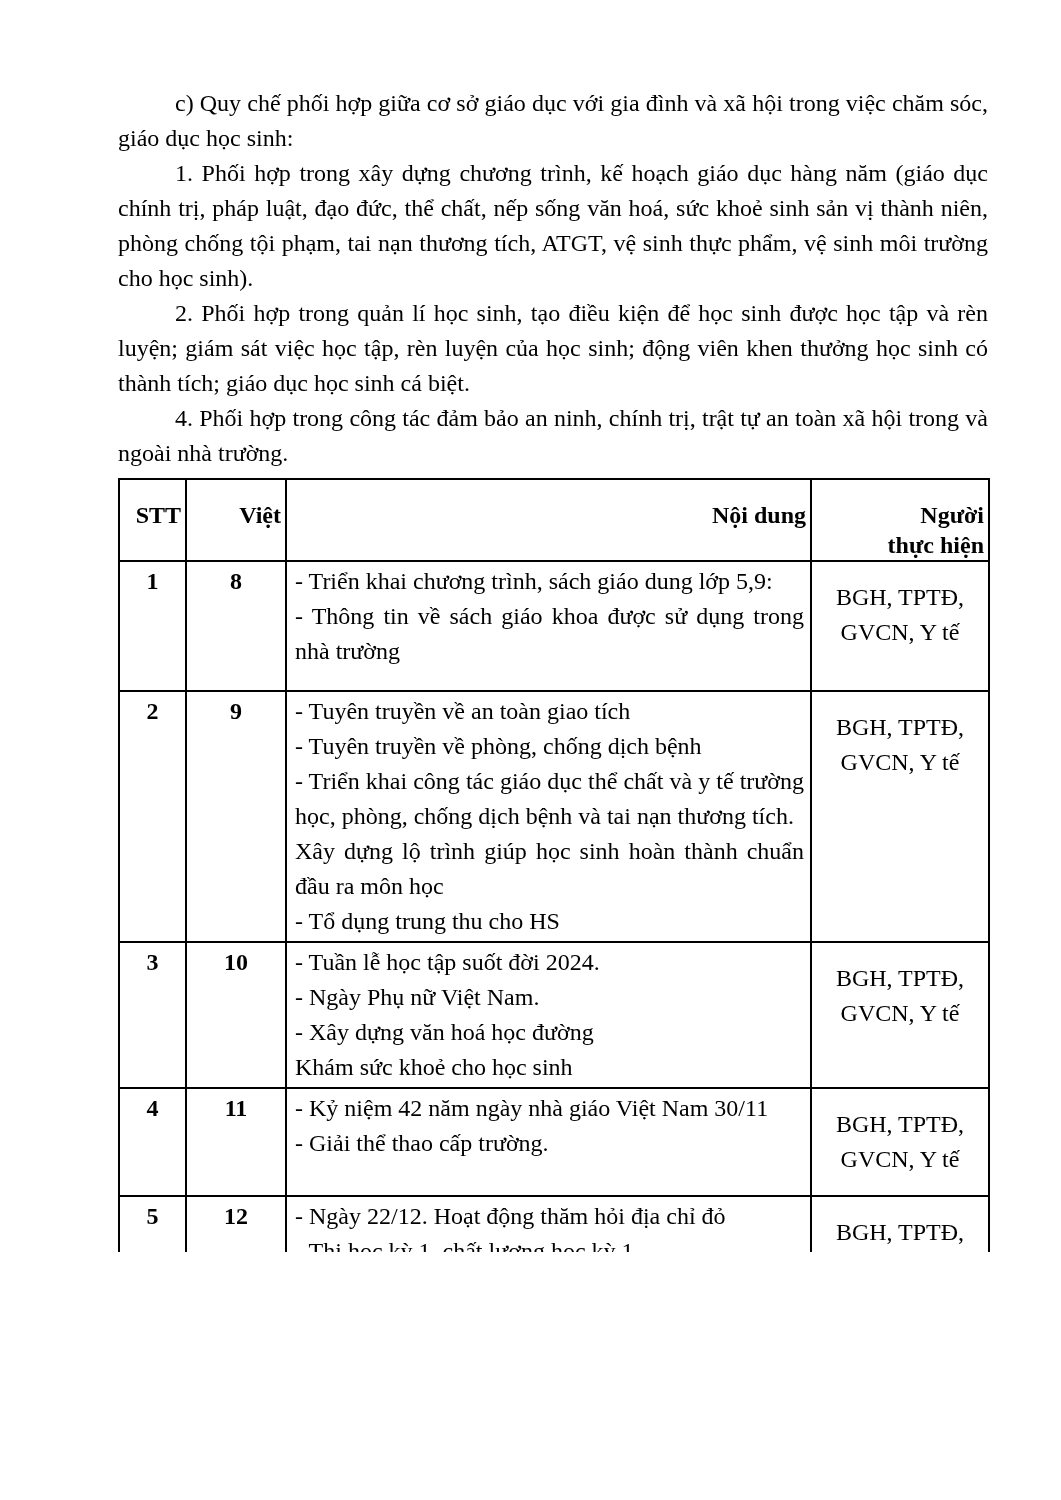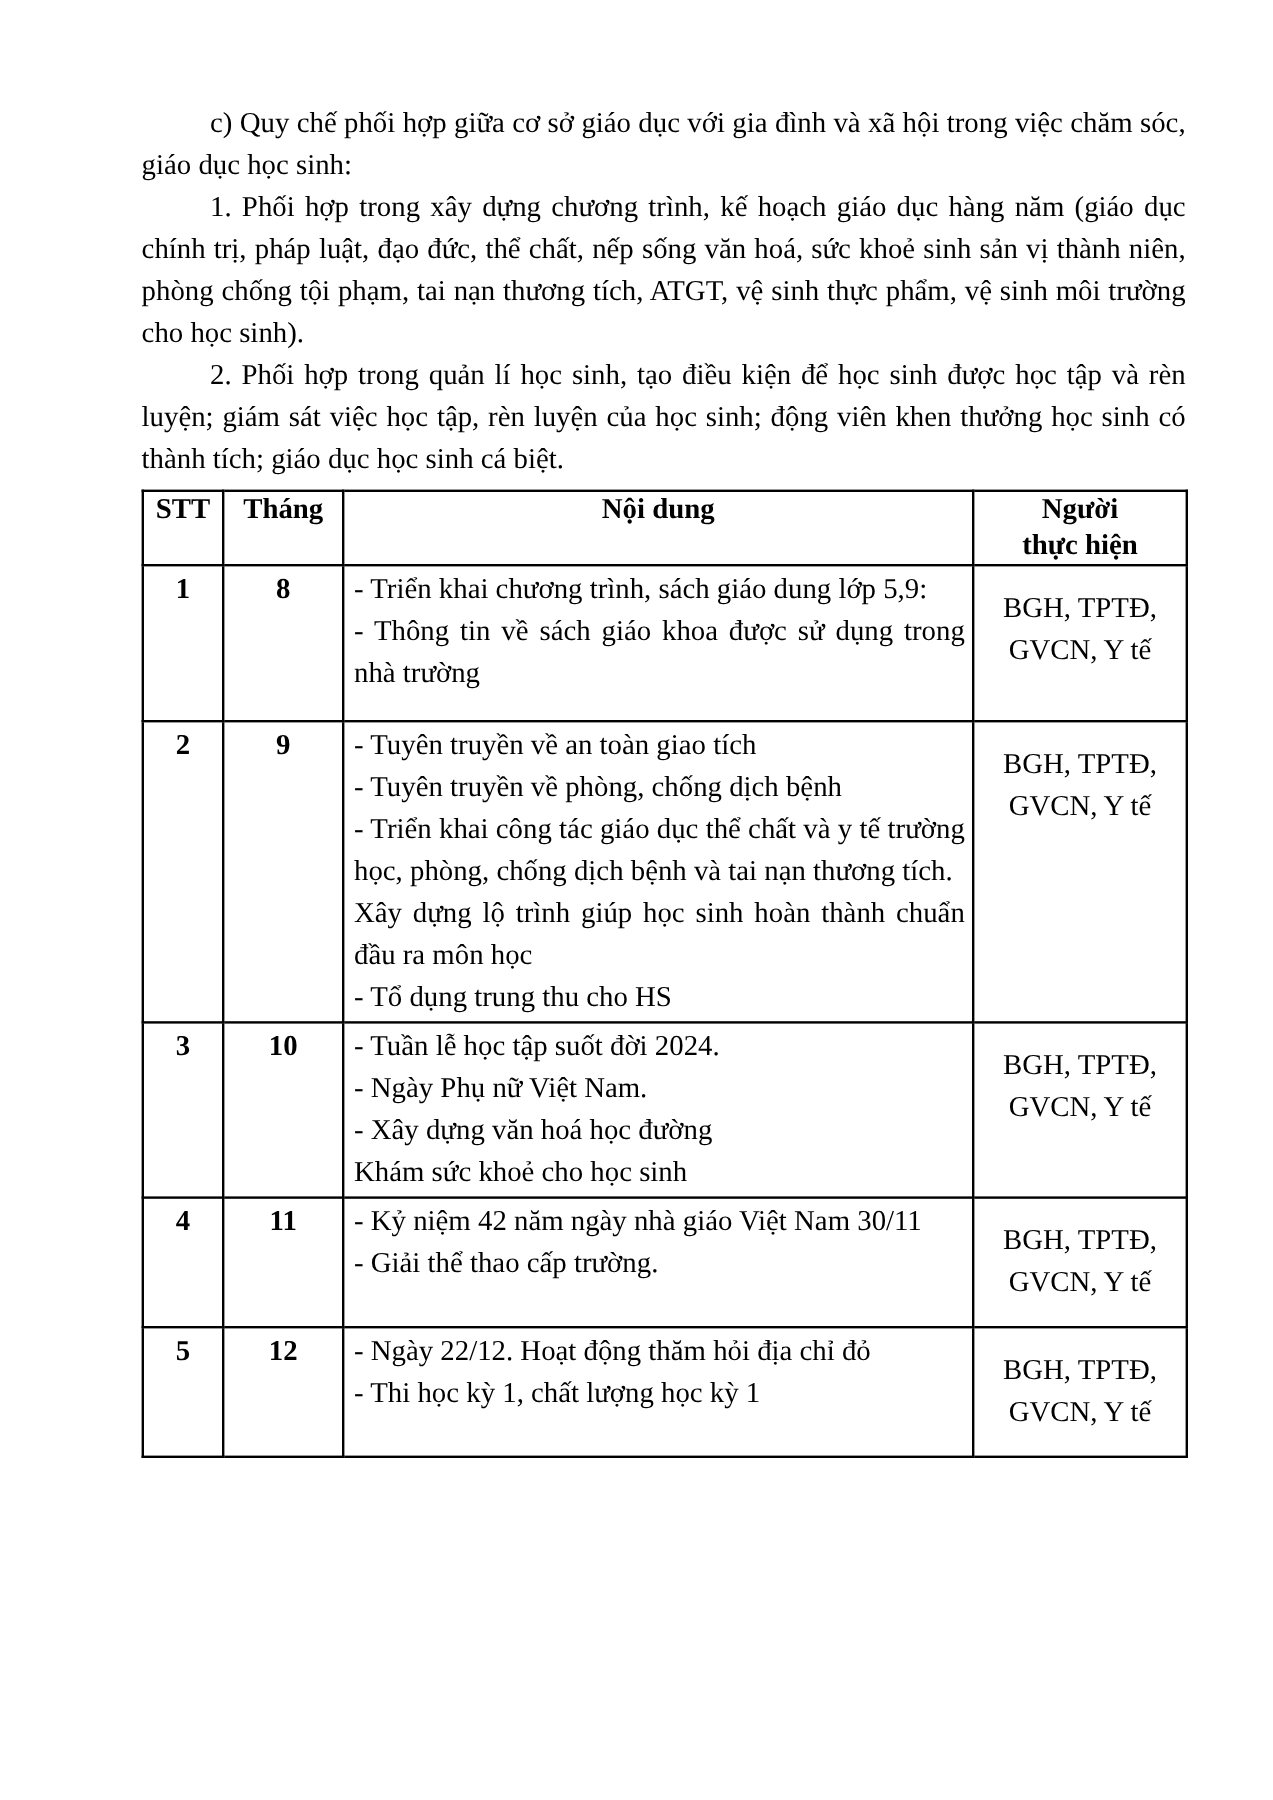--- a/index.html
+++ b/index.html
@@ -35,23 +35,23 @@
     margin-top: 7px;
     font-size: 24px;
   }
   .doc-table th, .doc-table td {
     border: 2px solid #000000;
     vertical-align: top;
     overflow: hidden;
   }
   .doc-table th {
     font-weight: bold;
-    text-align: center;
+    text-align: right;
     line-height: 30px;
-    padding: 0 4px 0 4px;
+    padding: 20px 4px 0 4px;
     white-space: pre-line;
     margin-left: 33px;
   }
   td.c-stt, td.c-thang {
     text-align: center;
     font-weight: bold;
     line-height: 35px;
     padding-top: 2px;
   }
   td.c-nd { padding: 2px 6px 2px 8px; }
@@ -68,32 +68,33 @@
 </style>
 </head>
 <body>
 
 <div class="page">
   <div class="content">
 
     <p class="para">c) Quy chế phối hợp giữa cơ sở giáo dục với gia đình và xã hội trong việc chăm sóc, giáo dục học sinh:</p>
     <p class="para">1. Phối hợp trong xây dựng chương trình, kế hoạch giáo dục hàng năm (giáo dục chính trị, pháp luật, đạo đức, thể chất, nếp sống văn hoá, sức khoẻ sinh sản vị thành niên, phòng chống tội phạm, tai nạn thương tích, ATGT, vệ sinh thực phẩm, vệ sinh môi trường cho học sinh).</p>
     <p class="para">2. Phối hợp trong quản lí học sinh, tạo điều kiện để học sinh được học tập và rèn luyện; giám sát việc học tập, rèn luyện của học sinh; động viên khen thưởng học sinh có thành tích; giáo dục học sinh cá biệt.</p>
+    <p class="para">4. Phối hợp trong công tác đảm bảo an ninh, chính trị, trật tự an toàn xã hội trong và ngoài nhà trường.</p>
 
     <table class="doc-table">
       <colgroup>
         <col style="width:67px">
         <col style="width:100px">
         <col style="width:525px">
         <col style="width:178px">
       </colgroup>
       <thead>
         <tr style="height:58px">
           <th>STT</th>
-          <th>Tháng</th>
+          <th>Việt</th>
           <th>Nội dung</th>
           <th>Người
 thực hiện</th>
         </tr>
       </thead>
       <tbody>
         <tr style="height:130px">
           <td class="c-stt">1</td>
           <td class="c-thang">8</td>
           <td class="c-nd">

